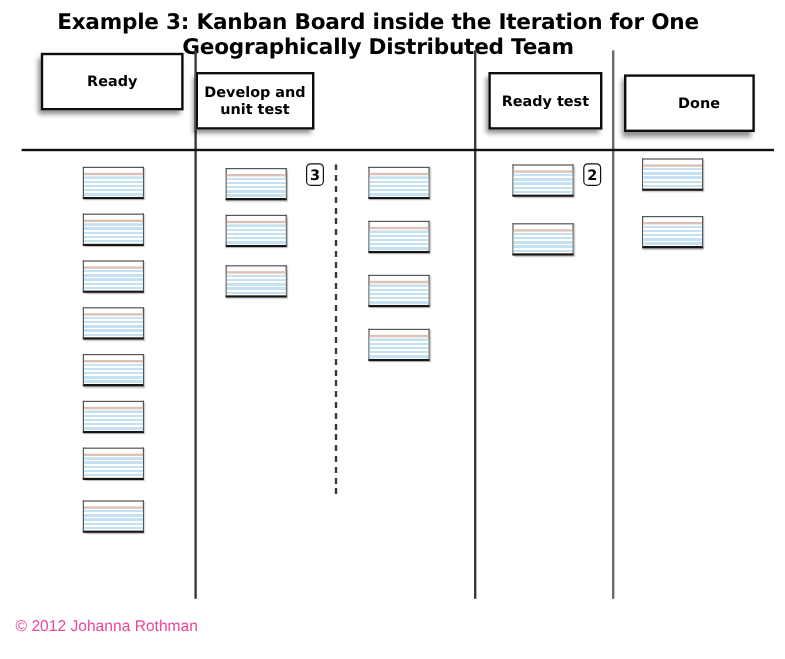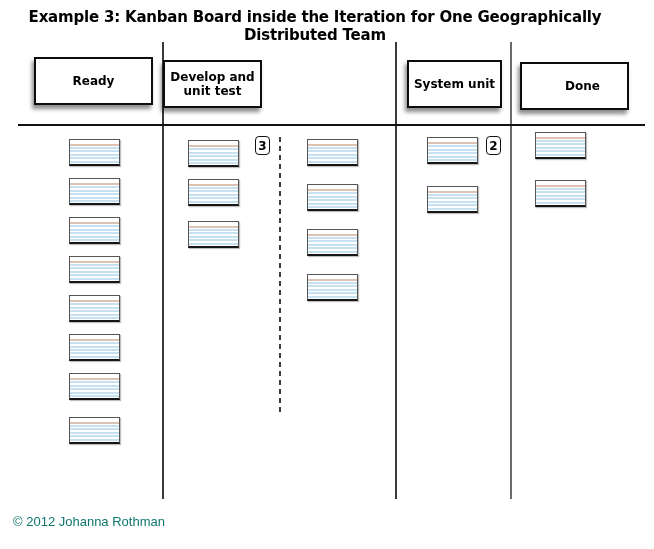--- a/index.html
+++ b/index.html
@@ -1,34 +1,34 @@
 <!DOCTYPE html>
 <html><head>
 <meta charset="utf-8">
 <style>
   html,body{margin:0;padding:0;background:#ffffff;}
   body{width:654px;height:549px;font-family:"DejaVu Sans",sans-serif;}
   .canvas{position:relative;width:654px;height:549px;background:#fff;overflow:hidden;}
 
   .title{position:absolute;top:8px;left:0;width:630px;text-align:center;
-         font-weight:bold;font-size:15px;letter-spacing:-0.2px;color:#000;}
+         font-weight:bold;font-size:18px;letter-spacing:-0.2px;color:#000;}
 
   .vline{position:absolute;top:42px;height:457px;width:2px;background:#3a3a3a;}
   .v1{left:162px;} .v2{left:395px;} .v3{left:510px;background:#6b6b6b;}
 
   .hline{position:absolute;left:18px;top:124px;width:627px;height:2px;background:#111;}
 
   .dash{position:absolute;left:279px;top:137px;width:2px;height:278px;
         background:repeating-linear-gradient(to bottom,#3a3a3a 0 5px,transparent 5px 9px);}
 
   .hdr{position:absolute;background:#fff;border:2px solid #0d0d0d;
        box-shadow:-2px 4px 4px rgba(0,0,0,0.45);
        display:flex;align-items:center;justify-content:center;text-align:center;
        font-weight:bold;font-size:12px;line-height:1.2;color:#000;}
-  .hdr-ready  {left:34px; top:57px;width:115px;height:44px;}
+  .hdr-ready  {left:34px; top:44px;width:115px;height:44px;}
   .hdr-develop{left:163px;top:60px;width:91px; height:44px;padding:0 4px;width:87px;}
   .hdr-devdone{left:284px;top:63px;width:91px; height:44px;}
   .hdr-system {left:407px;top:60px;width:91px; height:44px;}
   .hdr-done   {left:520px;top:62px;width:89px; height:44px;padding-left:16px;}
 
   .badge{position:absolute;width:13px;height:17px;border:1.5px solid #111;border-radius:4px;
          background:#fff;font-weight:bold;font-size:12px;color:#000;
          display:flex;align-items:center;justify-content:center;}
   .b3{left:255px;top:136px;}
   .b2{left:486px;top:136px;}
@@ -42,21 +42,21 @@
   .col-system {left:427px;top:137px;gap:22px;}
   .col-done   {left:535px;top:132px;gap:21px;}
 
   .card{width:49px;height:24px;border:1px solid #555;border-bottom:2px solid #151515;
         background:#fff;position:relative;box-shadow:1px 1px 1px rgba(0,0,0,0.25);}
   .card::before{content:"";position:absolute;left:0;right:0;top:4px;height:2px;background:#dcc2b2;}
   .card::after{content:"";position:absolute;left:0;right:0;top:7px;bottom:0;
         background:repeating-linear-gradient(to bottom,#c6e1f2 0 2px,#ffffff 2px 3.5px);}
 
   .copyright{position:absolute;left:13px;top:514px;
-             font-family:"Liberation Sans",sans-serif;font-size:13px;color:#0f766e;}
+             font-family:"Liberation Sans",sans-serif;font-size:13px;color:#ec4899;}
 </style>
 </head>
 <body>
 
 <div class="canvas">
 
   <div class="title">Example 3: Kanban Board inside the Iteration for One Geographically Distributed Team</div>
 
   <div class="vline v1"></div>
   <div class="vline v2"></div>
@@ -66,21 +66,21 @@
 
   <div class="dash"></div>
 
   <div class="hdr hdr-ready">
     <span>Ready</span>
   </div>
   <div class="hdr hdr-develop">
     <span>Develop and unit test</span>
   </div>
   <div class="hdr hdr-system">
-    <span>System unit</span>
+    <span>Ready test</span>
   </div>
   <div class="hdr hdr-done">
     <span>Done</span>
   </div>
 
   <div class="badge b3">3</div>
   <div class="badge b2">2</div>
 
   <div class="cards col-ready">
       <div class="card"></div>

